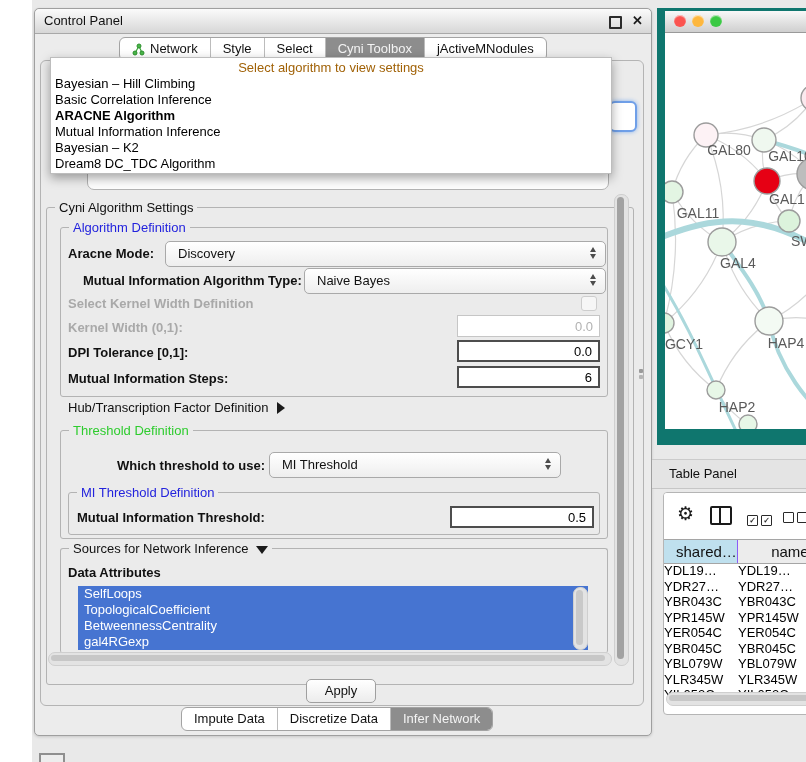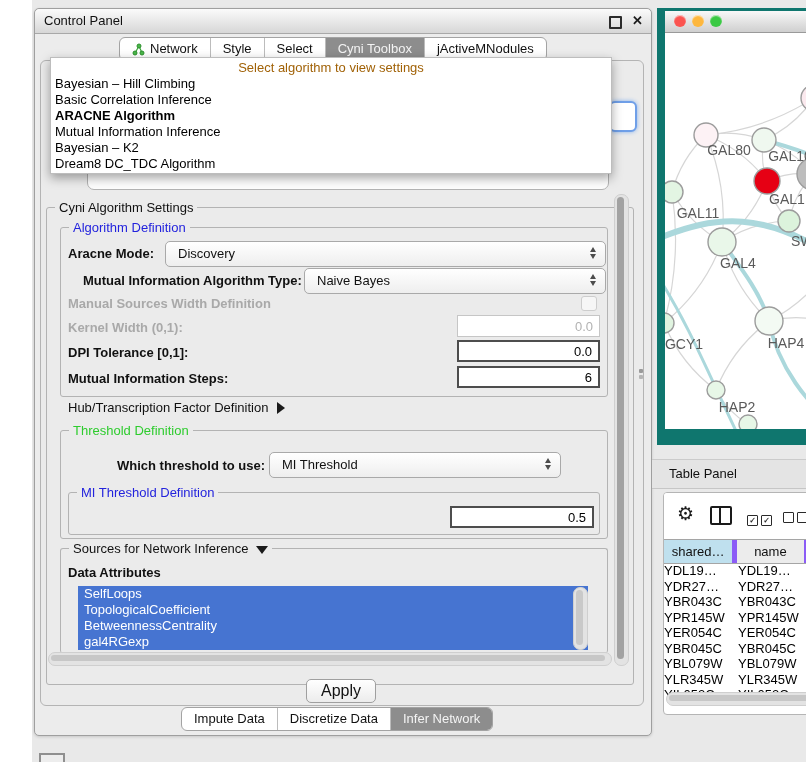--- a/index.html
+++ b/index.html
@@ -57,21 +57,21 @@
   
   .attr-list{position:absolute;overflow:hidden;background:#fff;}
   .attr-item{height:16px;line-height:16px;font-size:13px;color:#fff;background:#4674d1;padding-left:6px;}
   
   .vtrack{position:absolute;width:13px;background:#e3e3e3;border:1px solid #cfcfcf;border-radius:7px;}
   .vthumb{position:absolute;background:#a2a2a2;border-radius:6px;}
   .htrack{position:absolute;height:12px;background:#e3e3e3;border:1px solid #cfcfcf;border-radius:7px;}
   .hthumb{position:absolute;background:#c7c7c7;border-radius:6px;}
   
   .apply-btn{position:absolute;width:68px;height:22px;background:linear-gradient(#ffffff,#ececec);
-     border:1px solid #9f9f9f;border-radius:5px;font-size:16px;text-align:center;line-height:22px;color:#111;}
+     border:1px solid #9f9f9f;border-radius:5px;font-size:13px;text-align:center;line-height:22px;color:#111;}
   
   .popup{position:absolute;left:18px;top:57px;width:560px;height:115px;background:#fff;
      border:1px solid #bdbdbd;box-shadow:0 4px 10px rgba(0,0,0,.35);z-index:60;}
   .popup .ph{text-align:center;color:#a16207;font-size:13px;height:17px;line-height:17px;margin-top:1px;}
   .popup .item{font-size:13px;height:16.1px;line-height:16px;padding-left:4px;color:#000;white-space:nowrap;}
   .popup .item.bold{font-weight:bold;}
   
   .net-frame{position:absolute;left:625px;top:8px;width:181px;height:437px;background:#0f766e;}
   .net-window{position:absolute;left:8px;top:3px;right:0;bottom:16px;background:#fff;}
   .net-titlebar{position:absolute;left:0;top:0;right:0;height:21px;
@@ -89,21 +89,21 @@
   .cols-icon{position:absolute;left:46px;top:13px;width:18px;height:15px;border:2px solid #1a1a1a;border-radius:2px;}
   .cols-icon::after{content:"";position:absolute;left:7px;top:0;bottom:0;width:2px;background:#1a1a1a;}
   .cb{display:inline-block;width:9px;height:9px;border:1.5px solid #2a2a2a;border-radius:1px;margin-right:3px;
       font-size:8px;line-height:9px;color:#2a2a2a;text-align:center;font-weight:bold;}
   .cb-pair{position:absolute;top:16px;}
   .file-icon{position:absolute;left:160px;top:10px;width:15px;height:20px;border:2px solid #1a1a1a;border-radius:1px;background:#fff;}
   .file-icon::after{content:"";position:absolute;right:-2px;top:-2px;border-style:solid;border-width:0 7px 7px 0;
       border-color:transparent #e9e9e9 transparent transparent;}
   .tb-header{position:absolute;left:0;top:46px;right:0;height:23px;display:flex;
       border-top:1px solid #a5a5a5;border-bottom:1px solid #a5a5a5;}
-  .th{font-size:13px;line-height:23px;text-align:center;border-right:5px solid #8b5cf6;color:#111;overflow:hidden;white-space:nowrap;}
+  .th{font-size:15px;line-height:23px;text-align:right;border-right:1px solid #8b5cf6;color:#111;overflow:hidden;white-space:nowrap;}
   .th.blue{background:#bfe0ee;}
   .th.gray{background:#ececec;}
   .c0{width:74px;} .c1{width:72px;} .c2{width:46px;}
   .tb-rows{position:absolute;left:0;top:70px;right:0;bottom:0;}
   .tr{display:flex;height:15.5px;}
   .td{font-size:13px;line-height:15.5px;box-sizing:border-box;white-space:nowrap;overflow:hidden;color:#000;}
   .tb-hscroll{position:absolute;left:2px;top:199px;width:186px;}
   
   .splitter-dot{position:absolute;left:607px;top:369px;width:4px;height:4px;background:#9a9a9a;border-radius:1px;}
   .splitter-dot2{position:absolute;left:607px;top:375px;width:4px;height:4px;background:#b5b5b5;border-radius:1px;}
@@ -181,21 +181,21 @@
       </span>
   </div>
   <span class="lbl bold" style="left:36px;top:273px;padding-left:15px;">Mutual Information Algorithm Type:</span>
   <div class="combo" style="left:272px;top:268px;width:288px;">
     <span>Naive Bayes</span>
     <span class="arrows">
         <div class="tri-up"></div>
         <div class="tri-dn"></div>
       </span>
   </div>
-  <span class="lbl disabled" style="left:36px;top:296px;">Manual Sources Width Definition</span>
+  <span class="lbl disabled" style="left:36px;top:296px;">Select Kernel Width Definition</span>
   <span class="checkbox" style="left:549px;top:296px;"></span>
   <span class="lbl disabled" style="left:36px;top:320px;">Kernel Width (0,1):</span>
   <div class="numfield off" style="left:425px;top:315px;width:143px;height:22px;">0.0</div>
   <span class="lbl bold" style="left:36px;top:345px;">DPI Tolerance [0,1]:</span>
   <div class="numfield on" style="left:425px;top:340px;width:143px;height:22px;">0.0</div>
   <span class="lbl bold" style="left:36px;top:371px;">Mutual Information Steps:</span>
   <div class="numfield on" style="left:425px;top:366px;width:143px;height:22px;">6</div>
 
   <span class="lbl" style="left:36px;top:400px;"><span>Hub/Transcription Factor Definition</span><span class="tri-right"></span></span>
 
@@ -206,20 +206,21 @@
   <div class="combo" style="left:237px;top:452px;width:278px;padding-left:12px;">
     <span>MI Threshold</span>
     <span class="arrows">
         <div class="tri-up"></div>
         <div class="tri-dn"></div>
       </span>
   </div>
   <div class="group" style="left:36px;top:492px;width:530px;height:41px;">
     <span class="legend blue">MI Threshold Definition</span>
   </div>
+  <span class="lbl bold" style="left:45px;top:510px;">Mutual Information Threshold:</span>
   <div class="numfield on" style="left:418px;top:506px;width:144px;height:22px;">0.5</div>
 
   <div class="group" style="left:28px;top:548px;width:546px;height:104px;border-bottom:none;">
     <span class="legend"><span>Sources for Network Inference</span><span class="tri-down-b"></span></span>
   </div>
   <span class="lbl bold" style="left:36px;top:565px;">Data Attributes</span>
   <div class="attr-list" id="attr-list" style="left:46px;top:586px;width:510px;height:64px;">
       <div class="attr-item" style="background: rgb(70, 116, 209);">SelfLoops</div>
       <div class="attr-item" style="background: rgb(70, 116, 209);">TopologicalCoefficient</div>
       <div class="attr-item" style="background: rgb(70, 116, 209);">BetweennessCentrality</div>

